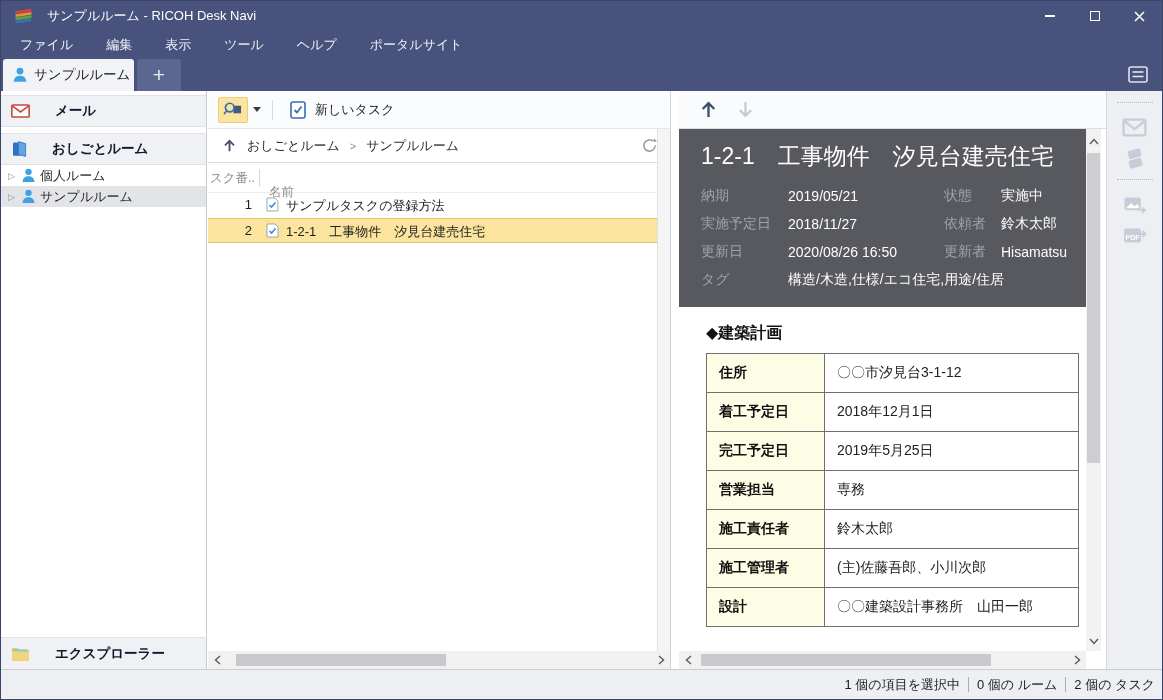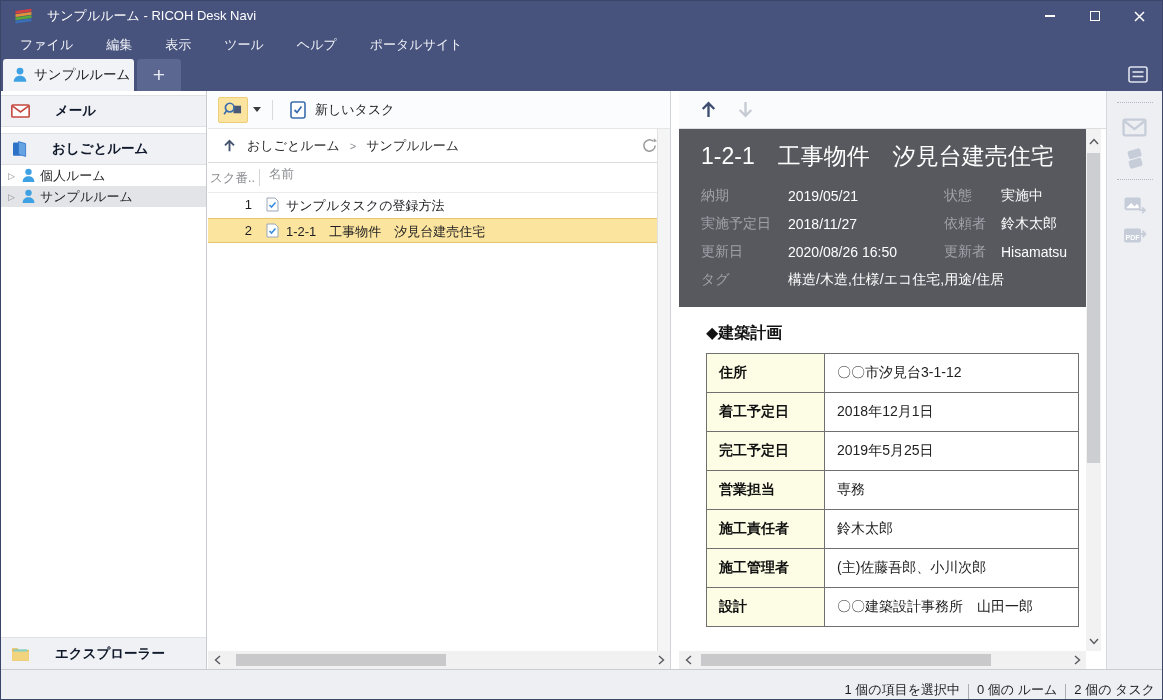--- a/index.html
+++ b/index.html
@@ -75,21 +75,21 @@
   .breadcrumb { height:34px; border-bottom:1px solid #dadce0; display:flex; align-items:center;
                 padding:0 12px 0 14px; gap:10px; }
   .bc-item { font-size:13px; color:#2b2b2e; }
   .bc-sep { font-size:11px; color:#8b8e93; }
   .bc-refresh { margin-left:auto; display:flex; }
 
   .list-header { height:30px; position:relative; color:#8c8e92; font-size:12.5px;
                  border-bottom:1px solid #ececee; }
   .col-num { position:absolute; left:2px; top:7px; width:46px; overflow:hidden; white-space:nowrap; }
   .col-div { position:absolute; left:51px; top:6px; width:1px; height:17px; background:#d2d4d7; }
-  .col-name { position:absolute; left:61px; top:3px; }
+  .col-name { position:absolute; left:61px; top:21px; }
   .task-row { height:25px; position:relative; font-size:13px; color:#1e1e22; }
   .task-row .num { position:absolute; left:0; top:4px; width:44px; text-align:right; }
   .task-row .ticon { position:absolute; left:58px; top:4px; }
   .task-row .nm { position:absolute; left:78px; top:4px; white-space:nowrap; }
   .task-row.selected { background:#fbe49d; border-top:1px solid #e5c66a; border-bottom:1px solid #e5c66a; }
 
   .v-lane-mid { position:absolute; top:38px; right:0; bottom:18px; width:13px; background:#f5f5f6;
                 border-left:1px solid #e0e0e2; }
 
   .h-scroll { position:absolute; left:0; bottom:0; height:18px; background:#f1f1f2; }
@@ -124,21 +124,21 @@
 
   
   .icon-strip { position:absolute; top:0; left:1105px; right:0; height:100%; background:#edeff3;
                 border-left:1px solid #d5d8dd; display:flex; flex-direction:column; align-items:center;
                 padding-top:7px; }
   .strip-sep { width:36px; border-top:1px dotted #b3b9c5; margin:4px 0 8px 0; }
   .strip-btn { height:32px; display:flex; align-items:center; justify-content:center; }
 
   
   .statusbar { position:absolute; left:0; right:0; bottom:0; height:30px; background:#edeff2;
-               border-top:1px solid #c9ccd0; display:flex; align-items:flex-end;
+               border-top:1px solid #c9ccd0; display:flex; align-items:center;
                justify-content:flex-end; padding-right:7px; font-size:13px; color:#1c1c1f; }
   .st-sep { width:1px; height:15px; background:#a9adb4; margin:0 8px; }
 
   svg { display:block; }
 </style>
 </head>
 <body>
 
 <div class="window">
 

